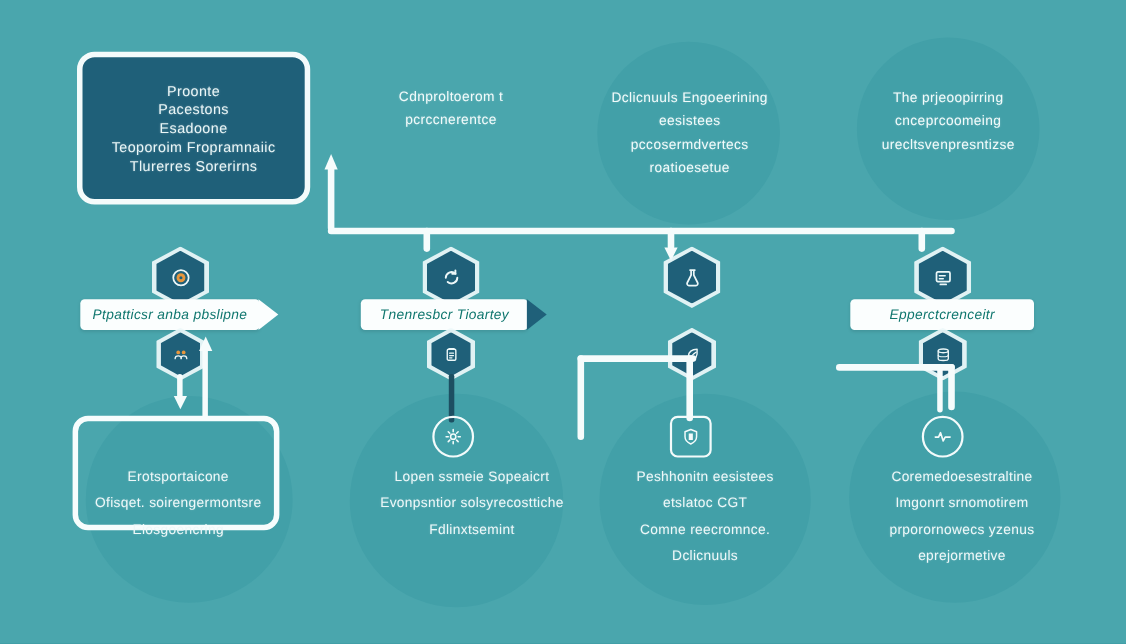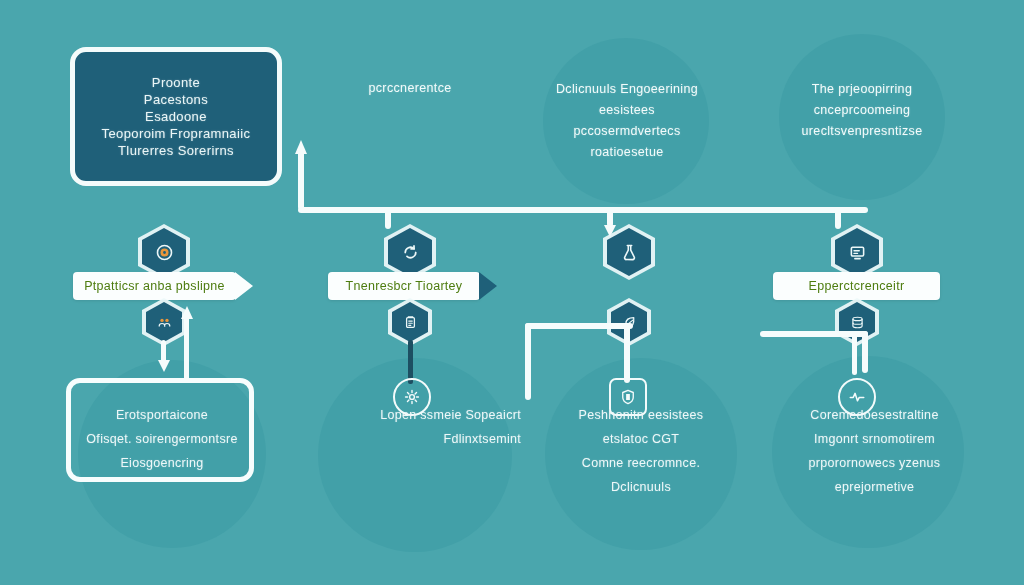--- a/index.html
+++ b/index.html
@@ -62,25 +62,26 @@
     position: absolute;
     height: 28px;
     background: #fbfefe;
     border-radius: 4px;
     display: flex;
     align-items: center;
     justify-content: center;
     box-shadow: 0 1px 3px rgba(0,0,0,.10);
   }
   .ribbon .rl {
-    color: #4d7c0f;
+    color: #0f766e;
     font-size: 12.5px;
     letter-spacing: .3px;
     filter: blur(.45px);
     white-space: nowrap;
+    font-style: italic;
   }
   .ribbon .tail {
     position: absolute;
     right: -17px; top: 0;
     width: 0; height: 0;
     border-top: 14px solid transparent;
     border-bottom: 14px solid transparent;
     border-left: 18px solid #1f6079;
   }
   .ribbon.white-tail .tail { border-left-color: #fbfefe; }
@@ -116,20 +117,21 @@
   }
   .circ svg { width: 18px; height: 18px; }
 
   
   .bodytext {
     position: absolute;
     text-align: center;
     color: #eef8f9;
     filter: blur(.6px);
     text-shadow: 0 0 2px rgba(255,255,255,.25);
+    margin-top: 18px;
   }
   .bodytext .bl { font-size: 12.5px; line-height: 24px; letter-spacing: .3px; white-space: nowrap; }
 
   
   #bracket {
     position: absolute;
     left: 66px; top: 378px;
     width: 188px; height: 104px;
     border: 5px solid #f7fdfd;
     border-radius: 14px;
@@ -152,20 +154,21 @@
 
   <div id="card">
     <div class="cl">Proonte</div>
     <div class="cl">Pacestons</div>
     <div class="cl">Esadoone</div>
     <div class="cl">Teoporoim Fropramnaiic</div>
     <div class="cl">Tlurerres Sorerirns</div>
   </div>
 
   <div class="headtext" style="left:315px; top:78px; width:190px;">
+    <div class="hl">Cdnproltoerom t</div>
     <div class="hl">pcrccnerentce</div>
   </div>
 
   <div class="headtext" style="left:532px; top:79px; width:190px;">
     <div class="hl">Dclicnuuls Engoeerining</div>
     <div class="hl">eesistees</div>
     <div class="hl">pccosermdvertecs</div>
     <div class="hl">roatioesetue</div>
   </div>
 
@@ -315,22 +318,23 @@
   </div>
 
   <div id="bracket"></div>
 
   <div class="bodytext" style="left:62px; top:403px; width:200px;">
     <div class="bl">Erotsportaicone</div>
     <div class="bl">Ofisqet. soirengermontsre</div>
     <div class="bl">Eiosgoencring</div>
   </div>
 
-  <div class="bodytext" style="left:291px; top:403px; width:230px;text-align:right;">
+  <div class="bodytext" style="left:314px; top:403px; width:230px;">
     <div class="bl">Lopen  ssmeie Sopeaicrt</div>
+    <div class="bl">Evonpsntior solsyrecosttiche</div>
     <div class="bl">Fdlinxtsemint</div>
   </div>
 
   <div class="bodytext" style="left:531px; top:403px; width:220px;">
     <div class="bl">Peshhonitn eesistees</div>
     <div class="bl">etslatoc  CGT</div>
     <div class="bl">Comne reecromnce.</div>
     <div class="bl">Dclicnuuls</div>
   </div>
 

